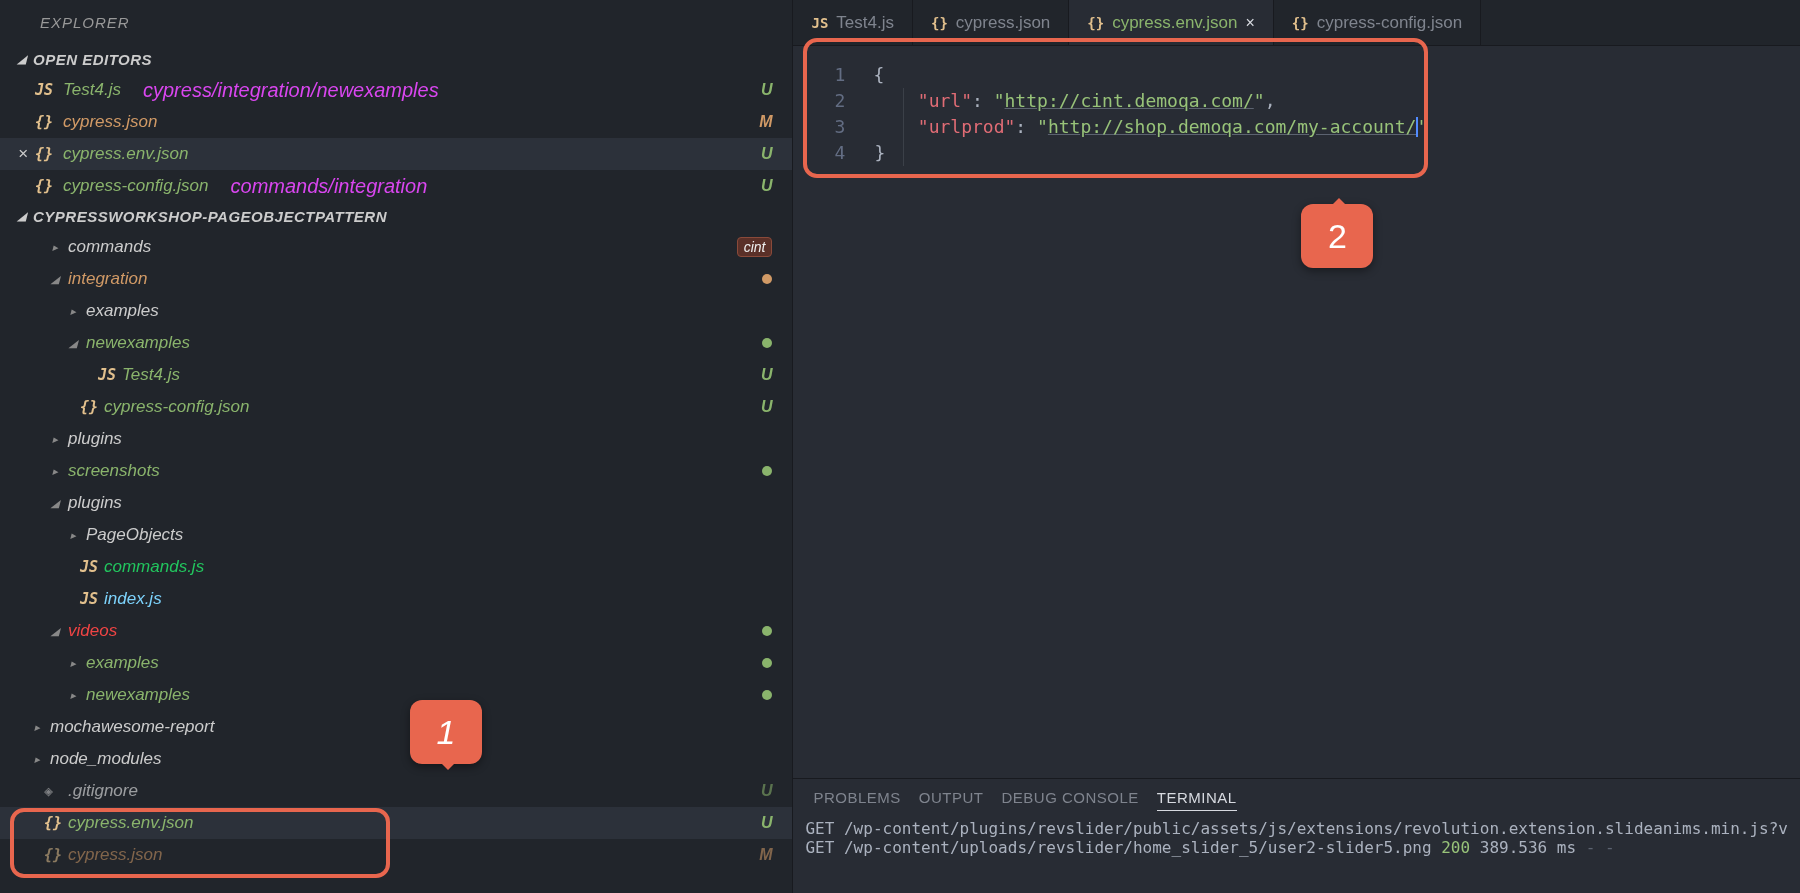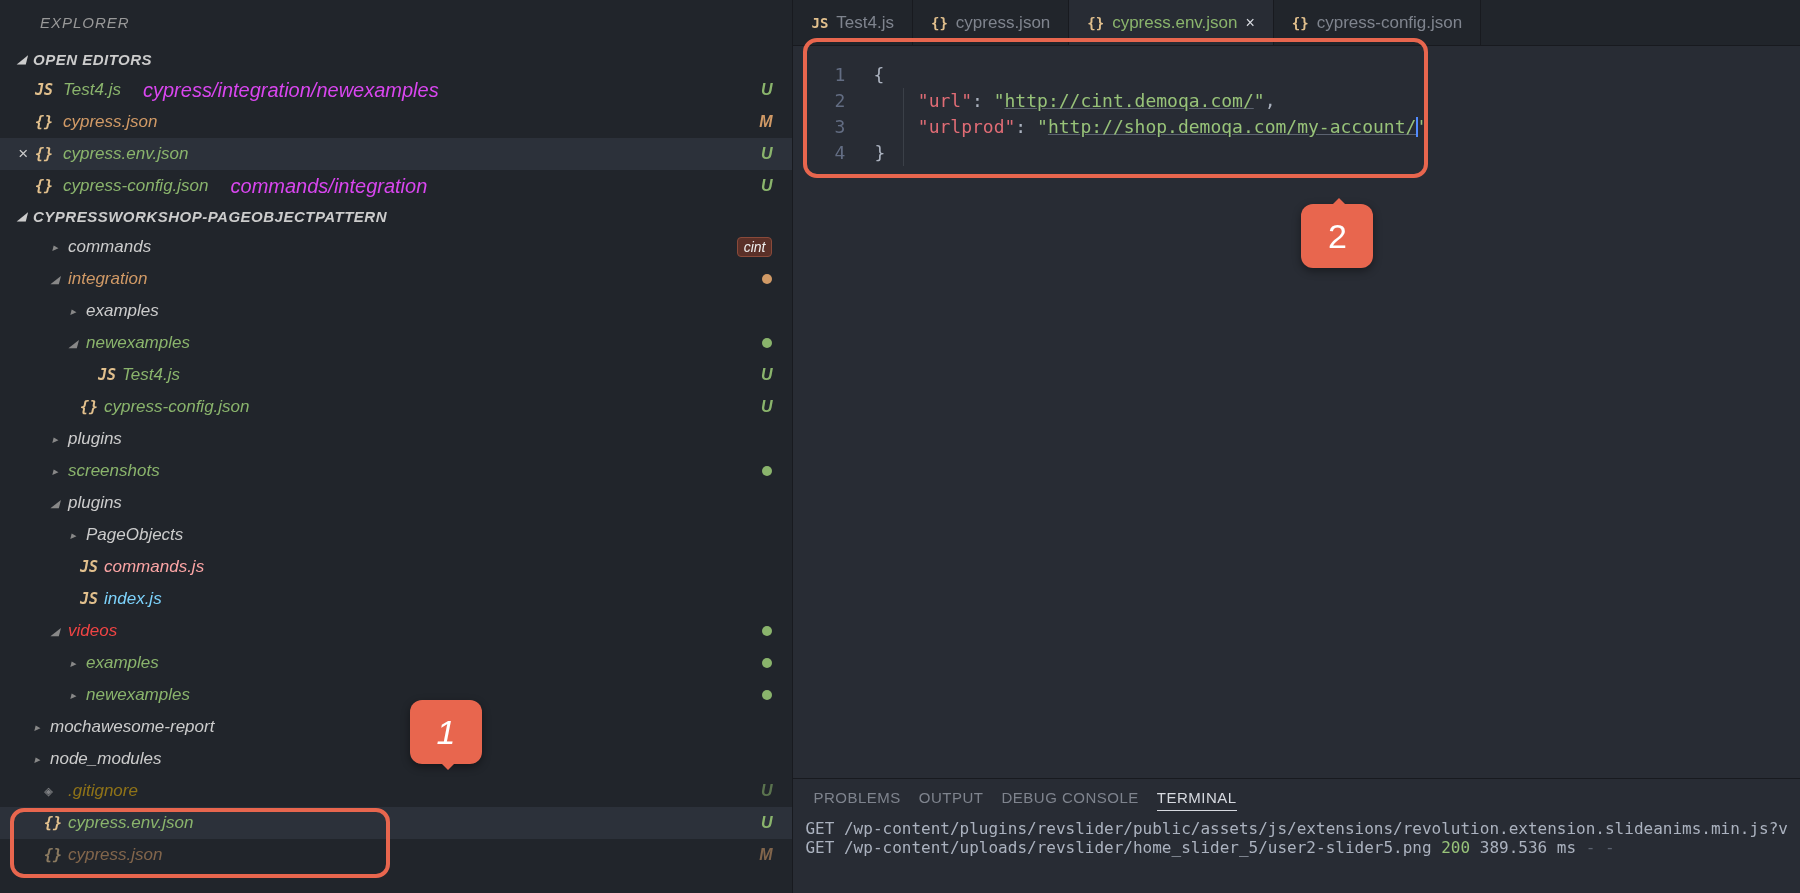--- a/index.html
+++ b/index.html
@@ -183,21 +183,21 @@
         <div class="row ">
           <span class="indent" style="width:66px"></span>
           <span class="twisty">▸</span>
           <span style="width:6px"></span>
           <span class="label" style="color:#ccc;">PageObjects</span>
         </div>
         <div class="row ">
           <span class="indent" style="width:66px"></span>
           <span class="twisty"></span>
           <span class="icon js" style="width:24px;">JS</span>
-          <span class="label" style="color:#fca5a5;">commands.js</span>
+          <span class="label" style="color:#22c55e;">commands.js</span>
         </div>
         <div class="row ">
           <span class="indent" style="width:66px"></span>
           <span class="twisty"></span>
           <span class="icon js" style="width:24px;">JS</span>
           <span class="label" style="color:#7dd3fc;">index.js</span>
         </div>
         <div class="row ">
           <span class="indent" style="width:48px"></span>
           <span class="twisty">◢</span>
@@ -228,21 +228,21 @@
         <div class="row ">
           <span class="indent" style="width:30px"></span>
           <span class="twisty">▸</span>
           <span style="width:6px"></span>
           <span class="label" style="color:#ccc;">node_modules</span>
         </div>
         <div class="row git-u" style="opacity: 0.55;">
           <span class="indent" style="width:30px"></span>
           <span class="twisty"></span>
           <span class="icon " style="width:24px;">◈</span>
-          <span class="label" style="color: #eab308;">.gitignore</span>
+          <span class="label" style="color: #ffffff;">.gitignore</span>
           <span class="status U">U</span>
         </div>
         <div class="row selected git-u">
           <span class="indent" style="width:30px"></span>
           <span class="twisty"></span>
           <span class="icon json" style="width:24px;">{}</span>
           <span class="label" style="color: rgb(138, 180, 108);">cypress.env.json</span>
           <span class="status U">U</span>
         </div>
         <div class="row git-m" style="opacity: 0.55;">

